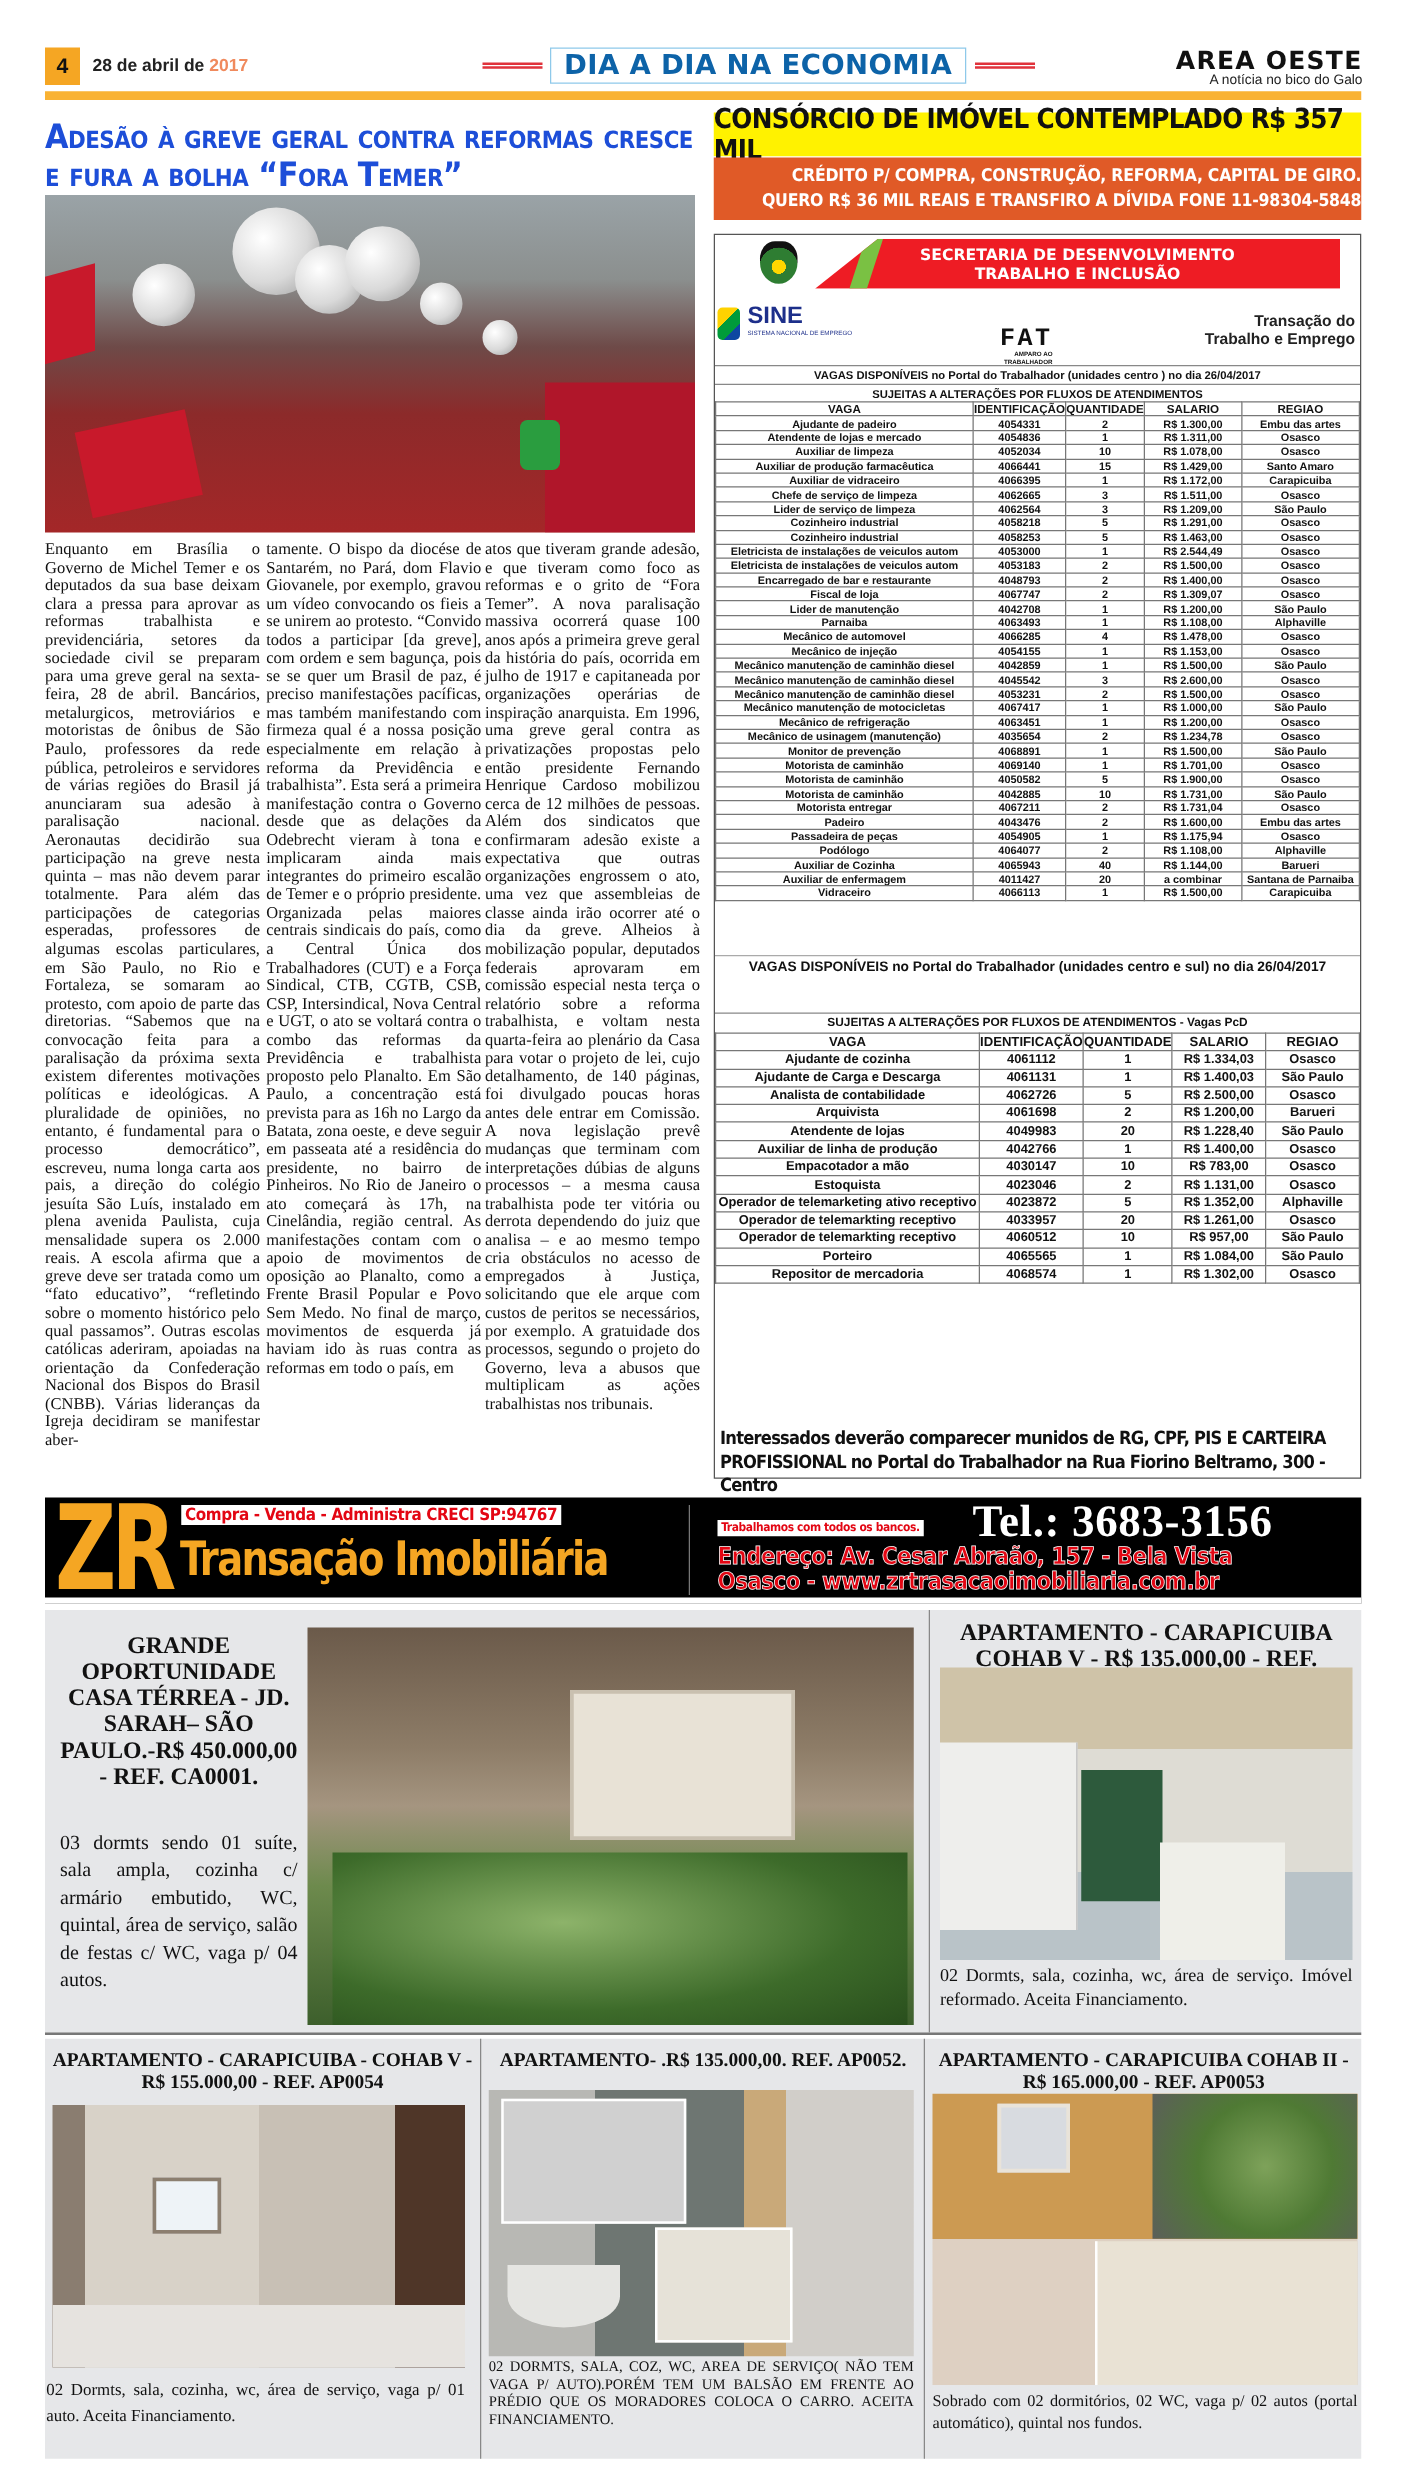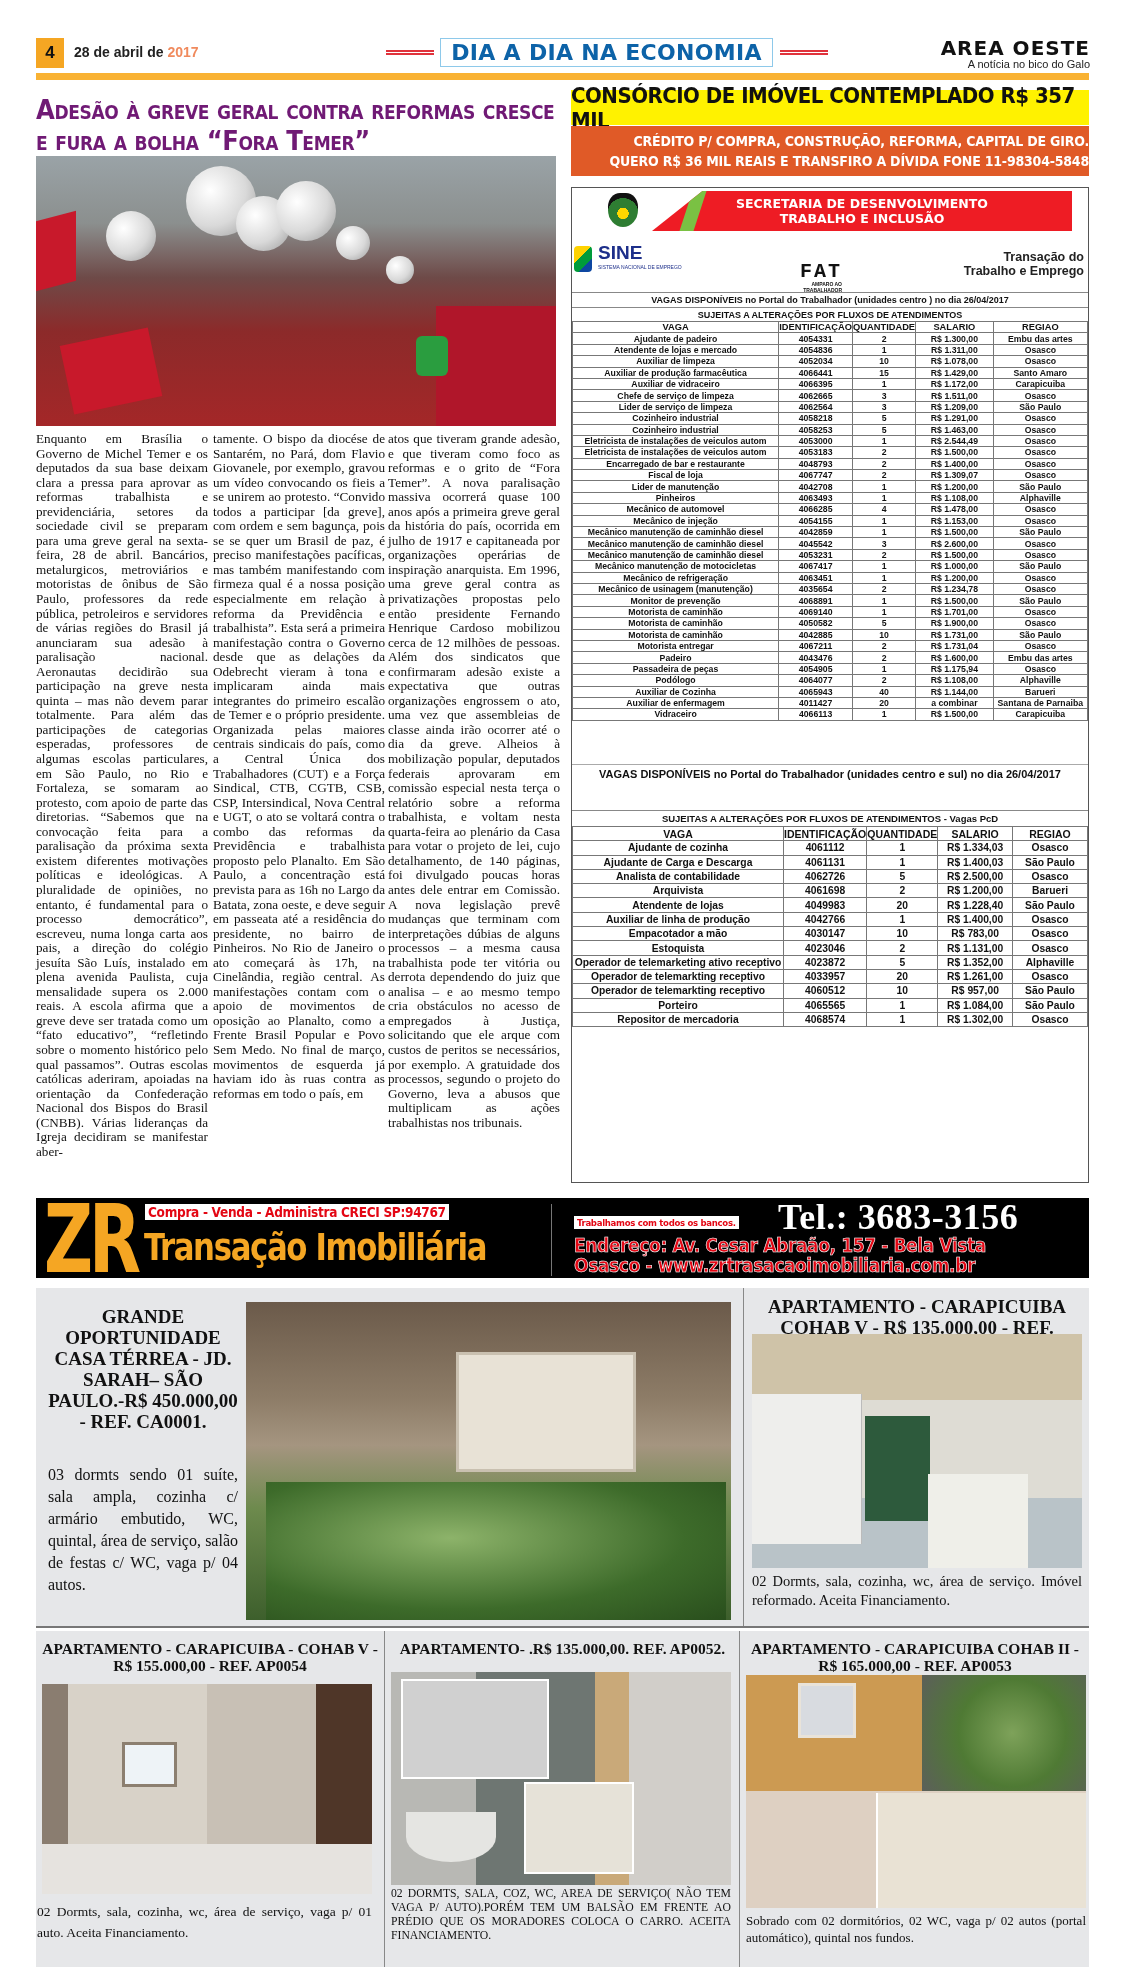--- a/index.html
+++ b/index.html
@@ -10,21 +10,21 @@
 #pg-num{left:36px;top:38px;width:28px;height:30px;background:#f5a623;font:bold 17px "Liberation Sans",sans-serif;color:#111;display:flex;align-items:center;justify-content:center}
 #pg-date{left:74px;top:44px;font:bold 14px "Liberation Sans",sans-serif;color:#222}
 #pg-date .yr{color:#f08a5d}
 .dline{position:absolute;height:5px;border-top:2px solid #e0323b;border-bottom:2px solid #e0323b;top:50px;width:48px}
 #section{left:440px;top:38px;width:333px;height:29px;border:1px solid #8ec9ea;color:#0d63a8;font:bold 22px "DejaVu Sans",sans-serif;display:flex;align-items:center;justify-content:center;letter-spacing:0.3px}
 #brand{right:34px;top:36px;text-align:right}
 #brand .n{font:bold 20px "DejaVu Sans",sans-serif;letter-spacing:1px;color:#111}
 #brand .t{font:11px "Liberation Sans",sans-serif;color:#222;margin-top:-2px}
 #orange-rule{left:36px;top:73px;width:1053px;height:7px;background:#f9b233}
 
-#headline{left:36px;top:94px;width:520px;font:bold 27px "DejaVu Sans Condensed","DejaVu Sans",sans-serif;line-height:31px;font-variant:small-caps;letter-spacing:-0.4px;color:#701a75}
+#headline{left:36px;top:94px;width:520px;font:bold 27px "DejaVu Sans Condensed","DejaVu Sans",sans-serif;line-height:31px;font-variant:small-caps;letter-spacing:-0.4px;color:#1d4ed8}
 #photo{left:36px;top:156px;width:520px;height:270px;overflow:hidden;background:linear-gradient(180deg,#9aa3a7 0%,#8b8f8e 25%,#6e4a48 45%,#8c2a2a 65%,#a42728 100%)}
 .balloon{position:absolute;border-radius:50%;background:radial-gradient(circle at 35% 35%,#fff,#d9d9d9 55%,#999)}
 .flag{position:absolute;background:#c8192b}
 .col{position:absolute;top:432px;width:172px;font-size:13.2px;line-height:14.55px;text-align:justify;hyphens:auto;color:#111}
 
 #cons-top{left:571px;top:90px;width:518px;height:35px;background:#fff200;display:flex;align-items:center;justify-content:center;font:bold 22px "DejaVu Sans Condensed","DejaVu Sans",sans-serif;color:#111;letter-spacing:-0.5px;transform-origin:center}
 #cons-bot{left:571px;top:126px;width:518px;height:50px;background:#e05a27;color:#fff;font:bold 14px "DejaVu Sans Condensed","DejaVu Sans",sans-serif;text-align:right;line-height:20px;padding-top:5px;letter-spacing:-0.2px}
 #jobs{left:571px;top:187px;width:518px;height:996px;border:1px solid #555;background:#fff}
 #sec-banner{position:absolute;left:40px;top:3px;width:420px;height:40px;background:#ee1c24;color:#fff;font:bold 12.5px "DejaVu Sans",sans-serif;text-align:center;line-height:15px;padding-top:5px;clip-path:polygon(12% 0,100% 0,100% 100%,0 100%)}
 #sec-banner::before{content:"";position:absolute;left:34px;top:0;width:14px;height:40px;background:#7ac143;transform:skewX(-18deg)}
@@ -252,21 +252,21 @@
           <td>Osasco</td>
         </tr>
         <tr>
           <td>Lider de manutenção</td>
           <td>4042708</td>
           <td>1</td>
           <td>R$ 1.200,00</td>
           <td>São Paulo</td>
         </tr>
         <tr>
-          <td>Pinheiros</td>
+          <td>Parnaiba</td>
           <td>4063493</td>
           <td>1</td>
           <td>R$ 1.108,00</td>
           <td>Alphaville</td>
         </tr>
         <tr>
           <td>Mecânico de automovel</td>
           <td>4066285</td>
           <td>4</td>
           <td>R$ 1.478,00</td>
@@ -507,20 +507,21 @@
         </tr>
         <tr>
           <td>Repositor de mercadoria</td>
           <td>4068574</td>
           <td>1</td>
           <td>R$ 1.302,00</td>
           <td>Osasco</td>
         </tr>
       </tbody>
   </table>
+  <div id="jobs-note">Interessados deverão comparecer munidos de RG, CPF, PIS E CARTEIRA PROFISSIONAL no Portal do Trabalhador na Rua Fiorino Beltramo, 300 - Centro</div>
 </div>
 
 <div class="abs" id="zr">
   <div class="big">ZR</div>
   <div class="cv">Compra - Venda - Administra CRECI SP:94767</div>
   <div class="ti">Transação Imobiliária</div>
   <div class="sep"></div>
   <div class="banks">Trabalhamos com todos os bancos.</div>
   <div class="tel">Tel.: 3683-3156</div>
   <div class="addr">

